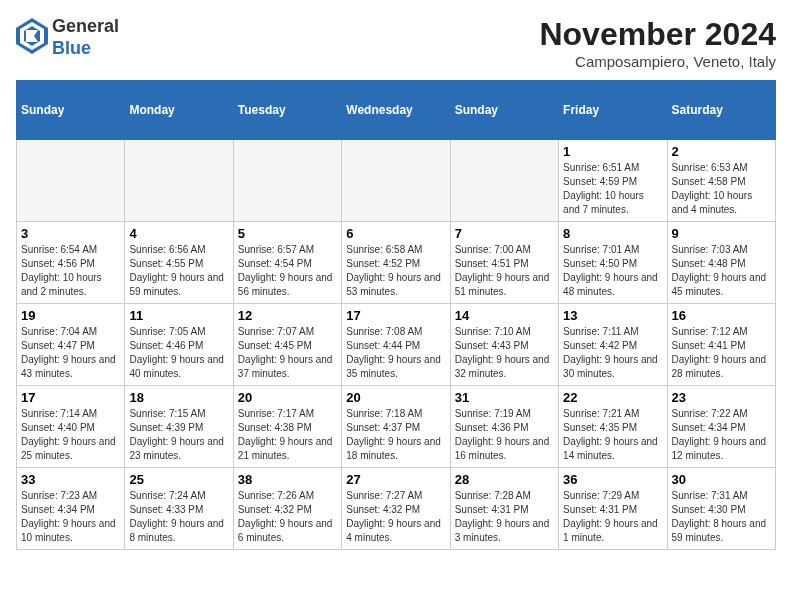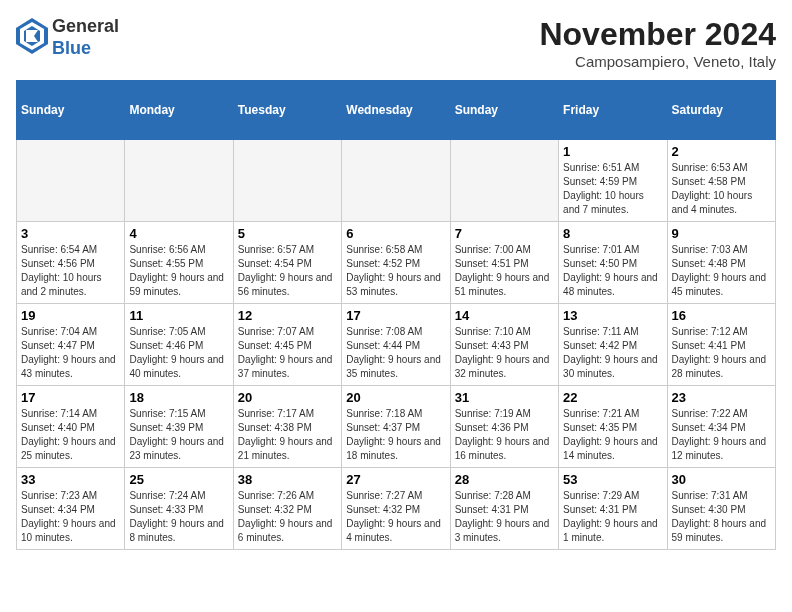--- a/index.html
+++ b/index.html
@@ -238,21 +238,21 @@
         </td>
         <td>
           <span class="day-number">27</span>
           <div class="day-info">Sunrise: 7:27 AM<br>Sunset: 4:32 PM<br>Daylight: 9 hours and 4 minutes.</div>
         </td>
         <td>
           <span class="day-number">28</span>
           <div class="day-info">Sunrise: 7:28 AM<br>Sunset: 4:31 PM<br>Daylight: 9 hours and 3 minutes.</div>
         </td>
         <td>
-          <span class="day-number">53</span>
+          <span class="day-number">36</span>
           <div class="day-info">Sunrise: 7:29 AM<br>Sunset: 4:31 PM<br>Daylight: 9 hours and 1 minute.</div>
         </td>
         <td>
           <span class="day-number">30</span>
           <div class="day-info">Sunrise: 7:31 AM<br>Sunset: 4:30 PM<br>Daylight: 8 hours and 59 minutes.</div>
         </td>
       </tr>
     </tbody>
 </table>
 

